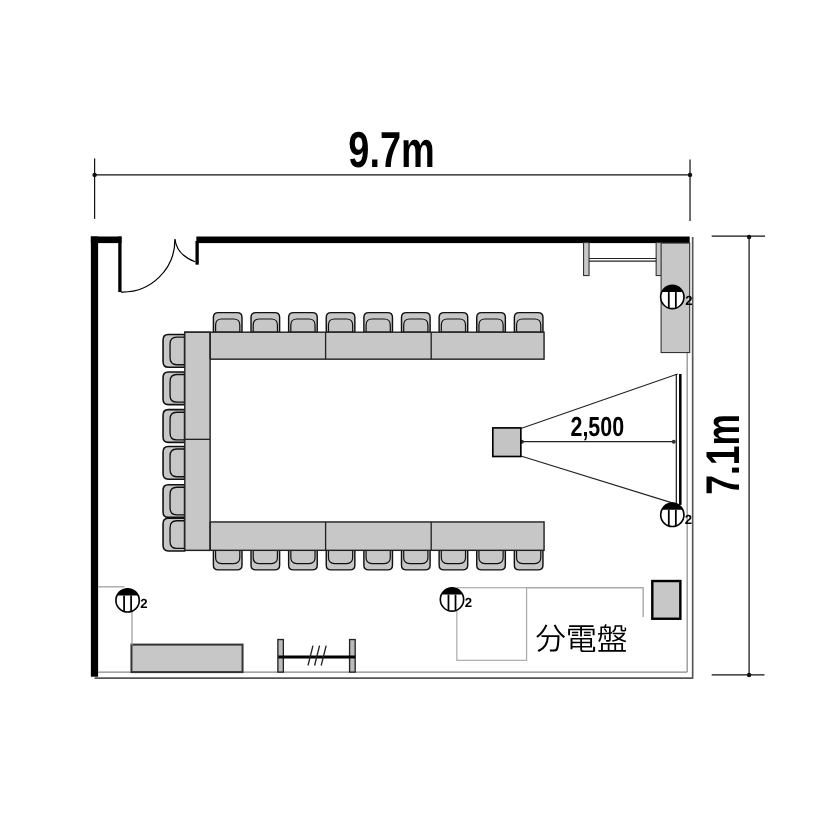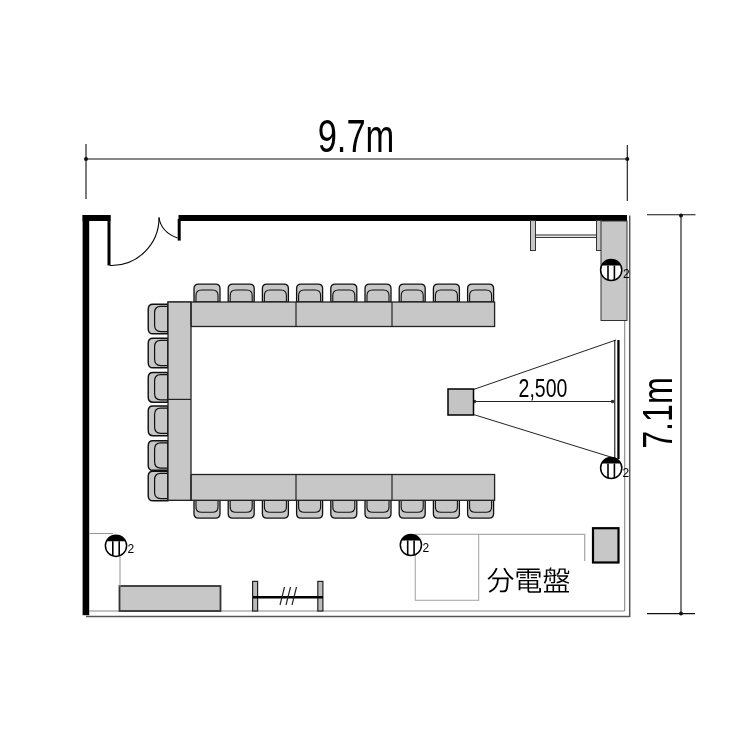--- a/index.html
+++ b/index.html
@@ -1,15 +1,15 @@
 <!DOCTYPE html>
 <html><head><meta charset="utf-8">
 <style>
 html,body{margin:0;padding:0;background:#fff;}
-#plan{width:750px;height:750px;position:relative;font-family:"Liberation Sans",sans-serif;}
+#plan{width:750px;height:750px;position:relative;font-family:"Liberation Sans",sans-serif;font-weight:bold;}
 svg text{font-family:"Liberation Sans",sans-serif;fill:#000;}
 </style></head>
 <body>
 
 <div id="plan">
 <svg width="750" height="750" viewBox="0 0 750 750" xmlns="http://www.w3.org/2000/svg">
 <defs>
 
 <g id="chair">
 <path d="M1,19 V5.5 Q1,1.2 5.5,1.2 H22.5 Q27,1.2 27,5.5 V19 Z" fill="#c7c7c7" stroke="#111" stroke-width="1.3"></path>

